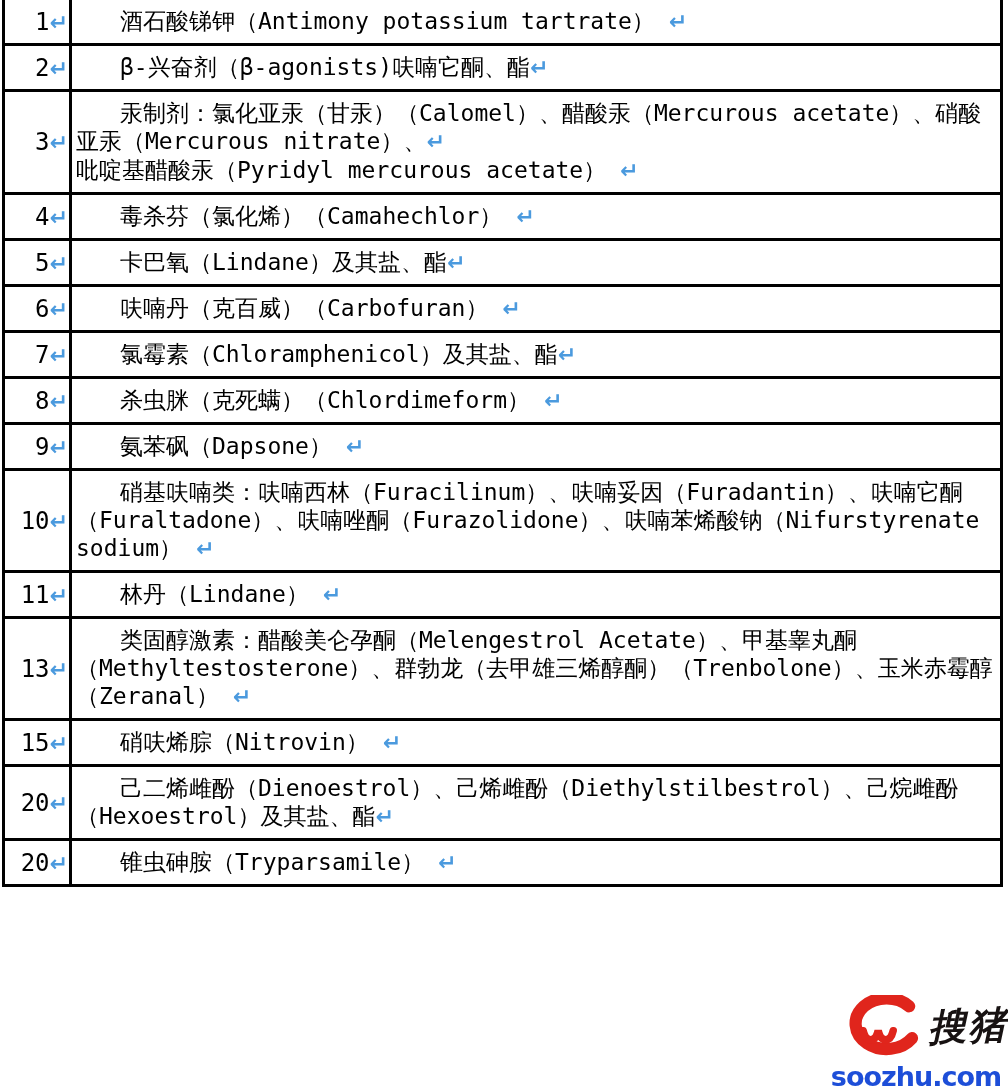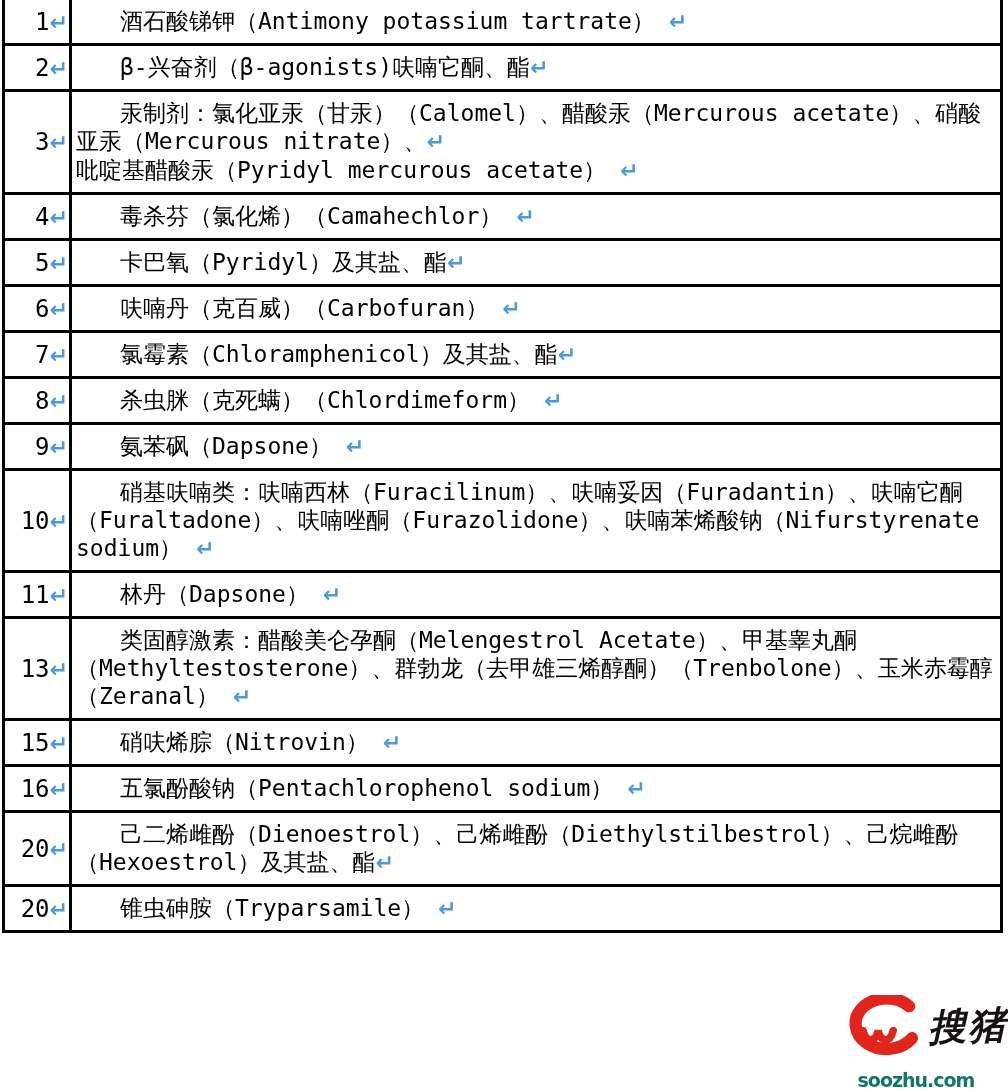--- a/index.html
+++ b/index.html
@@ -69,25 +69,25 @@
     font-style:italic;
     font-size:38px;
     letter-spacing:2px;
     color:#171212;
     transform:rotate(-2deg);
     line-height:1;
   }
   .wm-url{
     font-family:"DejaVu Sans",sans-serif;
     font-weight:bold;
-    font-size:19px;
+    font-size:27px;
     letter-spacing:-1px;
-    color:#0f766e;
+    color:#1d4ed8;
     line-height:1;
-    margin-top:14px;
+    margin-top:6px;
     white-space:nowrap;
   }
 </style>
 </head>
 <body>
 
 <div class="table-wrap">
   <table class="substances">
     <colgroup>
         <col class="c-num">
@@ -105,21 +105,21 @@
         <tr>
           <td class="num"><span>3</span><span class="mark">↵</span></td>
           <td class="content"><span class="seg">汞制剂：氯化亚汞（甘汞）（Calomel）、醋酸汞（Mercurous acetate）、硝酸亚汞（Mercurous nitrate）、</span><span class="mark">↵</span><br><span class="seg">吡啶基醋酸汞（Pyridyl mercurous acetate） </span><span class="mark">↵</span></td>
         </tr>
         <tr>
           <td class="num"><span>4</span><span class="mark">↵</span></td>
           <td class="content"><span class="seg">毒杀芬（氯化烯）（Camahechlor） </span><span class="mark">↵</span></td>
         </tr>
         <tr>
           <td class="num"><span>5</span><span class="mark">↵</span></td>
-          <td class="content"><span class="seg">卡巴氧（Pyridyl）及其盐、酯</span><span class="mark">↵</span></td>
+          <td class="content"><span class="seg">卡巴氧（Lindane）及其盐、酯</span><span class="mark">↵</span></td>
         </tr>
         <tr>
           <td class="num"><span>6</span><span class="mark">↵</span></td>
           <td class="content"><span class="seg">呋喃丹（克百威）（Carbofuran） </span><span class="mark">↵</span></td>
         </tr>
         <tr>
           <td class="num"><span>7</span><span class="mark">↵</span></td>
           <td class="content"><span class="seg">氯霉素（Chloramphenicol）及其盐、酯</span><span class="mark">↵</span></td>
         </tr>
         <tr>
@@ -129,33 +129,29 @@
         <tr>
           <td class="num"><span>9</span><span class="mark">↵</span></td>
           <td class="content"><span class="seg">氨苯砜（Dapsone） </span><span class="mark">↵</span></td>
         </tr>
         <tr>
           <td class="num"><span>10</span><span class="mark">↵</span></td>
           <td class="content"><span class="seg">硝基呋喃类：呋喃西林（Furacilinum）、呋喃妥因（Furadantin）、呋喃它酮（Furaltadone）、呋喃唑酮（Furazolidone）、呋喃苯烯酸钠（Nifurstyrenate sodium） </span><span class="mark">↵</span></td>
         </tr>
         <tr>
           <td class="num"><span>11</span><span class="mark">↵</span></td>
-          <td class="content"><span class="seg">林丹（Dapsone） </span><span class="mark">↵</span></td>
+          <td class="content"><span class="seg">林丹（Lindane） </span><span class="mark">↵</span></td>
         </tr>
         <tr>
           <td class="num"><span>13</span><span class="mark">↵</span></td>
           <td class="content"><span class="seg">类固醇激素：醋酸美仑孕酮（Melengestrol Acetate）、甲基睾丸酮（Methyltestosterone）、群勃龙（去甲雄三烯醇酮）（Trenbolone）、玉米赤霉醇（Zeranal） </span><span class="mark">↵</span></td>
         </tr>
         <tr>
           <td class="num"><span>15</span><span class="mark">↵</span></td>
           <td class="content"><span class="seg">硝呋烯腙（Nitrovin） </span><span class="mark">↵</span></td>
-        </tr>
-        <tr>
-          <td class="num"><span>16</span><span class="mark">↵</span></td>
-          <td class="content"><span class="seg">五氯酚酸钠（Pentachlorophenol sodium） </span><span class="mark">↵</span></td>
         </tr>
         <tr>
           <td class="num"><span>20</span><span class="mark">↵</span></td>
           <td class="content"><span class="seg">己二烯雌酚（Dienoestrol）、己烯雌酚（Diethylstilbestrol）、己烷雌酚（Hexoestrol）及其盐、酯</span><span class="mark">↵</span></td>
         </tr>
         <tr>
           <td class="num"><span>20</span><span class="mark">↵</span></td>
           <td class="content"><span class="seg">锥虫砷胺（Tryparsamile） </span><span class="mark">↵</span></td>
         </tr>
       </tbody>

